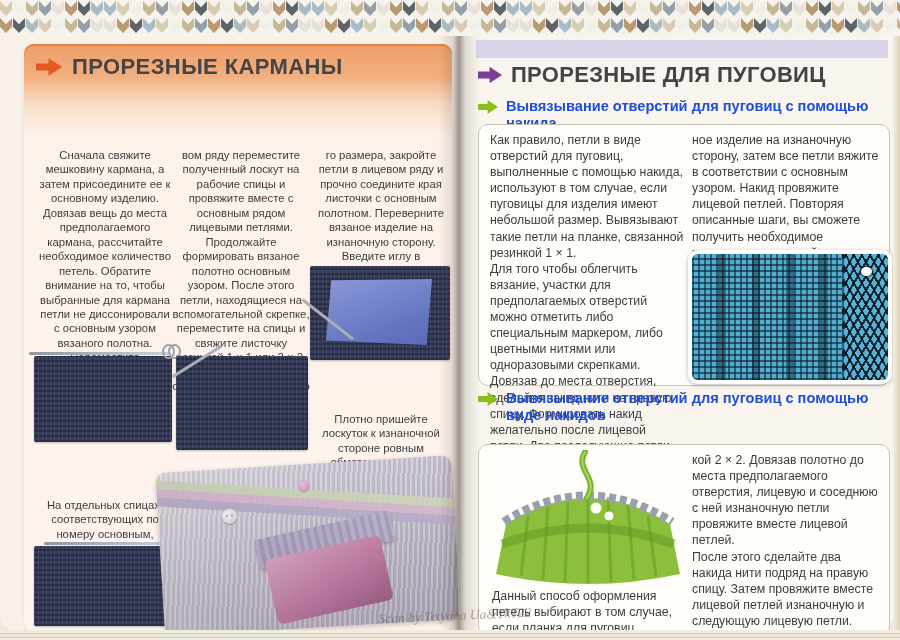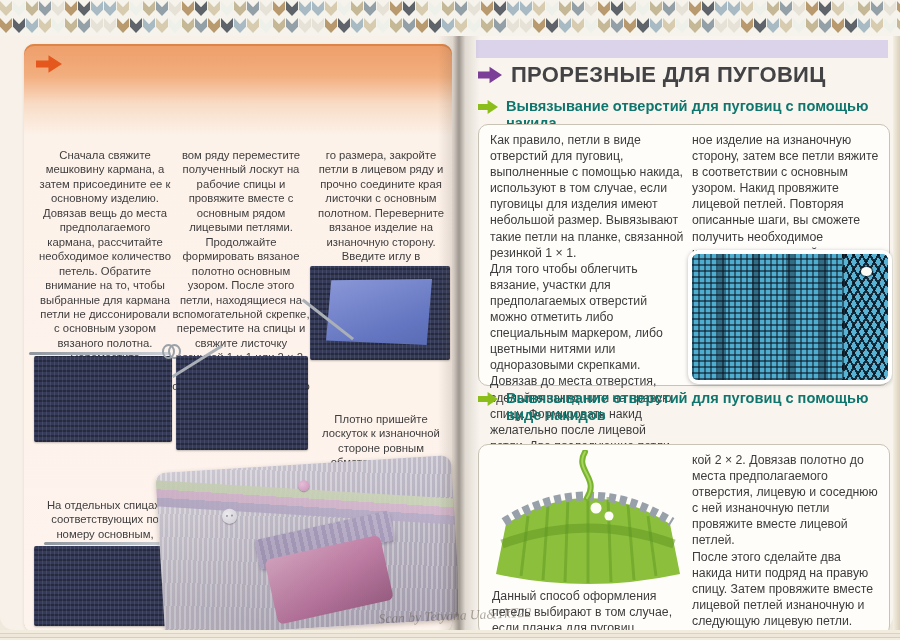--- a/index.html
+++ b/index.html
@@ -76,21 +76,21 @@
   .lavender-band{position:absolute;left:18px;top:4px;width:412px;height:18px;background:#dbd3ea;}
   .right-header{position:absolute;left:20px;top:26px;display:flex;align-items:center;gap:9px;}
   .arrow-purple{width:24px;height:19px;background:#7b3f97;
     clip-path:polygon(0 32%,48% 32%,48% 6%,100% 50%,48% 94%,48% 68%,0 68%);}
   .right-title{font-size:22px;font-weight:700;letter-spacing:.3px;color:#434346;margin:0;}
   .subhead{position:absolute;display:flex;align-items:flex-start;gap:8px;}
   .sh1{left:20px;top:62px;width:402px;}
   .sh2{left:20px;top:354px;width:392px;}
   .arrow-green{flex:0 0 auto;width:20px;height:16px;background:#8cbe1b;margin-top:1px;
     clip-path:polygon(0 32%,48% 32%,48% 6%,100% 50%,48% 94%,48% 68%,0 68%);}
-  .subhead-text{font-size:14.6px;font-weight:700;color:#0f766e;line-height:1.15;}
+  .subhead-text{font-size:14.6px;font-weight:700;color:#1d4ed8;line-height:1.15;}
   .rbox{position:absolute;left:20px;width:410px;background:#fefdf9;border:1.5px solid #c9c3b6;border-radius:10px;}
   .rbox1{top:88px;height:260px;}
   .rbox2{top:408px;height:190px;}
   .rtxt{position:absolute;font-size:12.3px;line-height:1.31;white-space:pre-line;}
   .r1c1{left:32px;top:96px;width:194px;}
   .r1c2{left:234px;top:96px;width:190px;}
   .r2cap{left:34px;top:552px;width:190px;}
   .r2c2{left:234px;top:416px;width:192px;}
   
   .teal{position:absolute;left:230px;top:214px;width:196px;height:126px;border:4px solid #fff;border-radius:10px;
@@ -261,20 +261,21 @@
       <span class="stitch" style="left: 871px; top: 18px; background: rgb(215, 203, 176);"></span>
       <span class="stitch" style="left: 884px; top: 18px; background: rgb(238, 240, 234);"></span>
       <span class="stitch" style="left: 897px; top: 18px; background: rgb(196, 184, 150);"></span>
     </div>
 
   <div class="page page-left">
     <div class="left-panel">
 
       <div class="left-header">
         <span class="arrow arrow-orange"></span>
+        <h1 class="left-title">ПРОРЕЗНЫЕ КАРМАНЫ</h1>
       </div>
 
       <div class="txt c1a">Сначала свяжите мешковину кармана, а затем присоедините ее к основному изделию. Довязав вещь до места предполагаемого кармана, рассчитайте необходимое количество петель. Обратите внимание на то, чтобы выбранные для кармана петли не диссонировали с основным узором вязаного полотна.
 Переместите необходимое количество петель на вспомогательную скрепку.</div>
       <div class="txt c2">вом ряду переместите полученный лоскут на рабочие спицы и провяжите вместе с основным рядом лицевыми петлями. Продолжайте формировать вязаное полотно основным узором. После этого петли, находящиеся на вспомогательной скрепке, переместите на спицы и свяжите листочку резинкой 1 × 1 или 2 × 2. Провязав заранее определенное количество рядов для листочки подходяще-</div>
       <div class="txt c3a">го размера, закройте петли в лицевом ряду и прочно соедините края листочки с основным полотном. Переверните вязаное изделие на изнаночную сторону. Введите иглу в кромочную петлю лоскута и под петлю полочки, аккуратно вытяните нить.</div>
 
       <div class="swatch sw1">
         <span class="needle" style="left:-5px;top:-4px;width:142px;"></span>
         <span class="needle-loop" style="left:134px;top:-12px;"></span>

